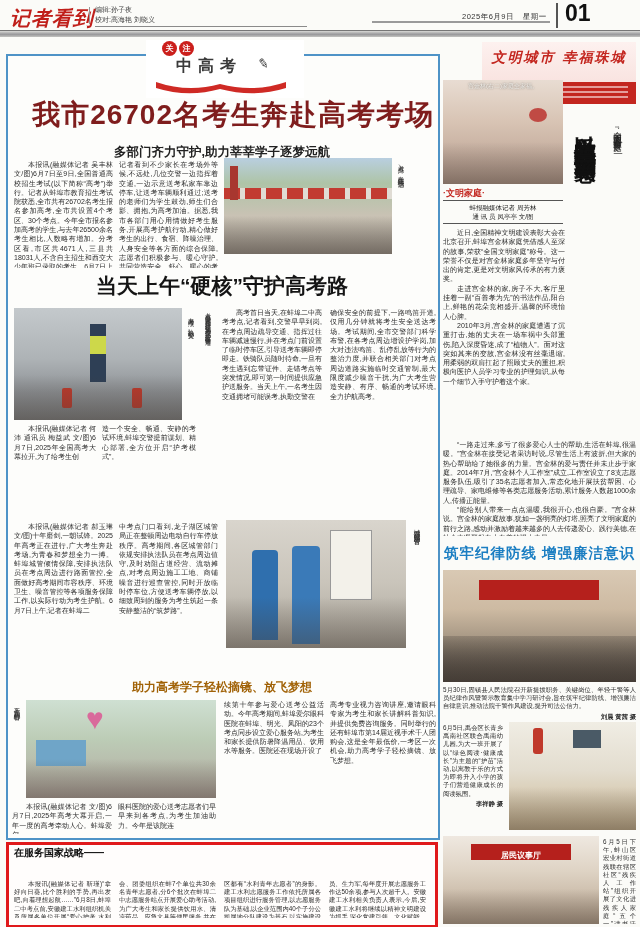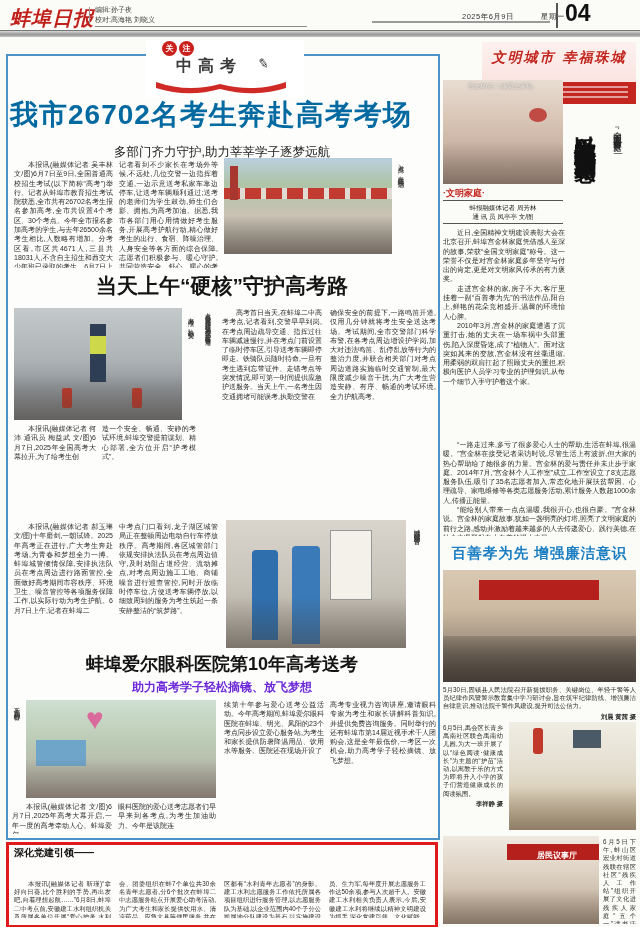--- a/index.html
+++ b/index.html
@@ -23,27 +23,27 @@
   
   .left-box{left:6px;top:54px;width:430px;height:782px;border:2px solid #4e93c7;background:#fdfdfb;}
   
   .badge{left:146px;top:40px;width:158px;height:58px;background:#fff;z-index:3;}
   .badge-c{width:15px;height:15px;border-radius:50%;background:#cb1f1c;color:#fff;font-size:8px;
         line-height:15px;text-align:center;font-weight:bold;}
   .badge-title{left:30px;top:16px;font-size:16px;letter-spacing:6px;color:#3a3a3a;
         font-family:"Liberation Serif","DejaVu Serif",serif;font-weight:bold;}
   .pen{left:112px;top:16px;font-size:13px;color:#222;transform:rotate(10deg);}
   
-  .h-main{left:10px;top:96px;width:424px;text-align:left;font-size:28px;font-weight:800;
-        color:#0369a1;letter-spacing:1px;}
-  .deck{left:10px;top:144px;width:424px;text-align:center;font-size:12.5px;font-weight:normal;color:#222;}
+  .h-main{left:10px;top:96px;width:424px;text-align:right;font-size:28px;font-weight:800;
+        color:#7f1d1d;letter-spacing:1px;}
+  .deck{left:10px;top:144px;width:424px;text-align:center;font-size:12.5px;font-weight:bold;color:#222;}
   .h2{left:10px;top:272px;width:424px;text-align:center;font-size:21px;font-weight:800;color:#141414;}
   .h3{left:10px;top:486px;width:424px;text-align:center;font-size:21px;font-weight:800;color:#141414;}
   .h4{left:10px;top:652px;width:424px;text-align:center;font-size:18px;font-weight:800;color:#141414;}
-  .deck4{left:10px;top:679px;width:424px;text-align:center;font-size:12px;color:#6d28d9;
+  .deck4{left:10px;top:679px;width:424px;text-align:center;font-size:12px;color:#a16207;
         font-family:"Liberation Serif","DejaVu Serif",serif;font-weight:bold;}
   
   .txt{font-size:7px;line-height:9.3px;text-align:justify;color:#2b2b2b;}
   .txt p{margin:0;text-indent:14px;}
   .tiny{font-size:6.3px;line-height:8.2px;}
   .vert{writing-mode:vertical-rl;text-orientation:upright;font-size:6.5px;line-height:11px;
         color:#333;letter-spacing:1px;}
   .credit{display:block;text-align:right;font-weight:bold;margin-top:2px;}
   
   .ph{position:absolute;overflow:hidden;background:#cfcac2;}
@@ -71,34 +71,34 @@
         font-size:8.5px;color:#222;letter-spacing:1px;}
   .law-head{left:443px;top:544px;width:193px;text-align:center;font-size:14.5px;font-weight:800;
         color:#1b7ec2;letter-spacing:1px;}
   .red-sign{position:absolute;background:#b5201c;}
 </style>
 </head>
 <body>
 
 <div class="page">
 
-  <div class="abs logo">蚌埠日报</div>
+  <div class="abs logo">记者看到</div>
   <div class="abs ed-div"></div>
   <div class="abs editors">
     <div>编辑:孙子夜</div>
     <div>校对:高海艳 刘晓义</div>
   </div>
   <div class="abs rule1"></div>
   <div class="abs rule2"></div>
   <div class="abs dateline">
     <span>2025年6月9日</span>
-    <span style="margin-left:24px;">星期一</span>
+    <span style="margin-left:6px;">星期一</span>
   </div>
   <div class="abs page-div"></div>
-  <div class="abs page-no">04</div>
+  <div class="abs page-no">01</div>
   <div class="abs gray-bar"></div>
 
   <div class="abs left-box"></div>
 
   <div class="abs badge">
     <div class="abs badge-c" style="left:16px;top:1px;">关</div>
     <div class="abs badge-c" style="left:33px;top:1px;">注</div>
     <div class="abs badge-title">中高考</div>
     <span class="abs pen">✎</span>
     <svg class="abs" style="left:8px;top:40px;" width="134" height="16" viewBox="0 0 134 16">
@@ -148,42 +148,41 @@
   <div class="abs txt" style="left:119px;top:522px;width:99px;height:128px;overflow:hidden;">
     <p style="text-indent:0;">中考点门口看到,龙子湖区城管局正在整顿周边电动自行车停放秩序。高考期间,各区城管部门依规安排执法队员在考点周边值守,及时劝阻占道经营、流动摊点,对考点周边施工工地、商铺噪音进行巡查管控,同时开放临时停车位,方便送考车辆停放,以细致周到的服务为考生筑起一条安静整洁的“筑梦路”。</p>
   </div>
   <div class="ph" style="left:226px;top:520px;width:180px;height:128px;background:linear-gradient(180deg,#d9d5cd 0%,#c9c4ba 50%,#a9a49a 100%);">
     <div class="ov" style="left:26px;top:30px;width:26px;height:90px;background:#2f6fae;border-radius:4px 4px 0 0;"></div>
     <div class="ov" style="left:66px;top:26px;width:28px;height:98px;background:#3a7ab8;border-radius:4px 4px 0 0;"></div>
     <div class="ov" style="left:104px;top:10px;width:40px;height:68px;background:#f3f1ea;border:1px solid #999;"></div>
   </div>
   <div class="abs vert" style="left:412px;top:524px;height:120px;">城管部门张贴温馨公告。</div>
 
-  <div class="abs h4">蚌埠爱尔眼科医院第10年高考送考</div>
   <div class="abs deck4">助力高考学子轻松摘镜、放飞梦想</div>
   <div class="abs vert" style="left:12px;top:702px;height:96px;">工作人员耐心解答。</div>
   <div class="ph" style="left:26px;top:700px;width:190px;height:98px;background:linear-gradient(180deg,#cfe0d2 0%,#bcccb6 40%,#b3a8a0 100%);">
     <span class="ov" style="left:60px;top:2px;font-size:30px;color:#d96a9b;">♥</span>
     <div class="ov" style="left:10px;top:40px;width:50px;height:26px;background:#6fa5c8;"></div>
   </div>
   <div class="abs txt" style="left:12px;top:802px;width:100px;height:32px;overflow:hidden;">
     <p>本报讯(融媒体记者 文/图)6月7日,2025年高考大幕开启,一年一度的高考牵动人心。蚌埠爱尔</p>
   </div>
   <div class="abs txt" style="left:118px;top:802px;width:98px;height:32px;overflow:hidden;">
     <p style="text-indent:0;">眼科医院的爱心送考志愿者们早早来到各考点,为考生加油助力。今年是该院连</p>
   </div>
   <div class="abs txt" style="left:224px;top:700px;width:100px;height:134px;overflow:hidden;">
     <p style="text-indent:0;">续第十年参与爱心送考公益活动。今年高考期间,蚌埠爱尔眼科医院在蚌埠、明光、凤阳的23个考点同步设立爱心服务站,为考生和家长提供防暑降温用品、饮用水等服务。医院还在现场开设了</p>
   </div>
   <div class="abs txt" style="left:330px;top:700px;width:106px;height:134px;overflow:hidden;">
     <p style="text-indent:0;">高考专业视力咨询讲座,邀请眼科专家为考生和家长讲解科普知识,并提供免费咨询服务。同时举行的还有蚌埠市第14届近视手术千人团购会,这是全年最低价,一考区一次机会,助力高考学子轻松摘镜、放飞梦想。</p>
   </div>
 
   <div class="abs red-box"></div>
-  <div class="abs rb-kicker">深化党建引领——</div>
+  <div class="abs rb-kicker">在服务国家战略——</div>
   <div class="abs txt tiny" style="left:14px;top:880px;width:97px;height:38px;overflow:hidden;">
     <p>本报讯(融媒体记者 靳瑾)“拿好向日葵,比个胜利的手势,再出发吧,向着理想起航……”6月8日,蚌埠二中考点前,安徽建工水利组织机关及所属各单位开展“爱心护考 水利护航”2025年助力高考爱心志愿服务活动,为考生保驾护航,以暖心行动传递温情关爱。2025年高考期间,安徽建工水利工</p>
   </div>
   <div class="abs txt tiny" style="left:119px;top:880px;width:97px;height:38px;overflow:hidden;">
     <p style="text-indent:0;">会、团委组织在蚌7个单位共30余名青年志愿者,分6个批次在蚌埠二中志愿服务站点开展爱心助考活动,为广大考生和家长提供饮用水、清凉药品、应急文具等便民服务,并在现场设置了高考纪念打卡墙,预祝广大考生旗开得胜、金榜题名。此外,还在五河、怀远等地各设置了一个爱心服务站,共30余名志愿者参加。近年来,在全国30余个省市、自治</p>
   </div>
   <div class="abs txt tiny" style="left:224px;top:880px;width:97px;height:38px;overflow:hidden;">
     <p style="text-indent:0;">区都有“水利青年志愿者”的身影。建工水利志愿服务工作依托所属各项目组织进行服务管理,以志愿服务队为基础,以企业范围内40个子分公司属地分队建设为基石,以实施建设的300余个一线项目为基点,有1500余名青年职工加入志愿服务队伍,常态化开展属地化志愿服务活动,各级志愿队成为当地志愿服务领域的引领者、宣传</p>
   </div>
   <div class="abs txt tiny" style="left:329px;top:880px;width:97px;height:38px;overflow:hidden;">
@@ -213,41 +212,41 @@
   <div class="abs txt" style="left:443px;top:228px;width:122px;height:208px;overflow:hidden;">
     <p>近日,全国精神文明建设表彰大会在北京召开,蚌埠宫金林家庭凭借感人至深的故事,荣获“全国文明家庭”称号。这一荣誉不仅是对宫金林家庭多年坚守与付出的肯定,更是对文明家风传承的有力褒奖。</p>
     <p>走进宫金林的家,房子不大,客厅里挂着一副“百善孝为先”的书法作品,阳台上,鲜艳的花朵竞相盛开,温馨的环境怡人心脾。</p>
     <p>2010年3月,宫金林的家庭遭遇了沉重打击,她的丈夫在一场车祸中头部重伤,陷入深度昏迷,成了“植物人”。面对这突如其来的变故,宫金林没有丝毫退缩,用柔弱的双肩扛起了照顾丈夫的重担,积极向医护人员学习专业的护理知识,从每一个细节入手守护着这个家。</p>
   </div>
   <div class="abs txt" style="left:443px;top:440px;width:193px;height:96px;overflow:hidden;">
     <p>“一路走过来,多亏了很多爱心人士的帮助,生活在蚌埠,很温暖。”宫金林在接受记者采访时说,尽管生活上有波折,但大家的热心帮助给了她很多的力量。宫金林的爱与责任并未止步于家庭。2014年7月,“宫金林个人工作室”成立,工作室设立了8支志愿服务队伍,吸引了35名志愿者加入,常态化地开展扶贫帮困、心理疏导、家电维修等各类志愿服务活动,累计服务人数超1000余人,传播正能量。</p>
     <p>“能给别人带来一点点温暖,我很开心,也很自豪。”宫金林说。宫金林的家庭故事,犹如一盏明亮的灯塔,照亮了文明家庭的前行之路,感动并激励着越来越多的人去传递爱心、践行美德,在社会中凝聚起向上向善的强大力量。</p>
   </div>
 
-  <div class="abs law-head">百善孝为先  增强廉洁意识</div>
+  <div class="abs law-head">筑牢纪律防线  增强廉洁意识</div>
   <div class="ph" style="left:443px;top:570px;width:193px;height:112px;background:linear-gradient(180deg,#d9c9b4 0%,#cdbaa2 35%,#6e6458 100%);">
     <div class="red-sign" style="left:36px;top:10px;width:120px;height:20px;"></div>
     <div class="ov" style="left:0;right:0;bottom:0;height:46px;background:linear-gradient(180deg,rgba(40,36,34,0.2),rgba(40,36,34,0.6));"></div>
   </div>
   <div class="abs txt tiny" style="left:443px;top:686px;width:193px;">
     <p style="text-indent:0;">5月30日,固镇县人民法院召开新提拔职务、关键岗位、年轻干警等人员纪律作风暨警示教育集中学习研讨会,旨在筑牢纪律防线、增强廉洁自律意识,推动法院干警作风建设,提升司法公信力。</p>
     <span class="credit">刘晨 黄茜 摄</span>
   </div>
 
   <div class="abs txt tiny" style="left:443px;top:724px;width:60px;height:104px;overflow:hidden;">
     <p style="text-indent:0;">6月5日,禹会区长青乡禹南社区联合禹南幼儿园,为大一班开展了以“绿色阅读·健康成长”为主题的“护苗”活动,以寓教于乐的方式为即将升入小学的孩子们营造健康成长的阅读氛围。</p>
     <span class="credit">李祥静 摄</span>
   </div>
   <div class="ph" style="left:509px;top:722px;width:127px;height:108px;background:linear-gradient(180deg,#f0ede4 0%,#e3ddcf 45%,#c9b48e 100%);">
     <div class="ov" style="left:24px;top:6px;width:10px;height:26px;background:#c0392b;border-radius:3px;"></div>
     <div class="ov" style="left:64px;top:8px;width:28px;height:18px;background:#4a5a66;"></div>
   </div>
 
   <div class="ph" style="left:443px;top:836px;width:156px;height:88px;background:linear-gradient(180deg,#efe8e0 0%,#ded3c4 40%,#b7a38e 100%);">
-    <div class="red-sign" style="left:28px;top:8px;width:100px;height:16px;text-align:center;margin-left:36px;">
+    <div class="red-sign" style="left:28px;top:8px;width:100px;height:16px;text-align:center;">
       <span style="font-size:8px;font-weight:bold;color:#fff;line-height:16px;">居民议事厅</span>
     </div>
   </div>
   <div class="abs txt tiny" style="left:603px;top:838px;width:33px;height:86px;overflow:hidden;">
     <p style="text-indent:0;">6月5日下午,蚌山区宏业村街道残联在辖区社区“残疾人工作站”组织开展了文化进残疾人家庭“五个一”读书活动,鼓励残疾人保持良好心态,活出精彩人生。</p>
 
   </div>
 
 </div>
 

